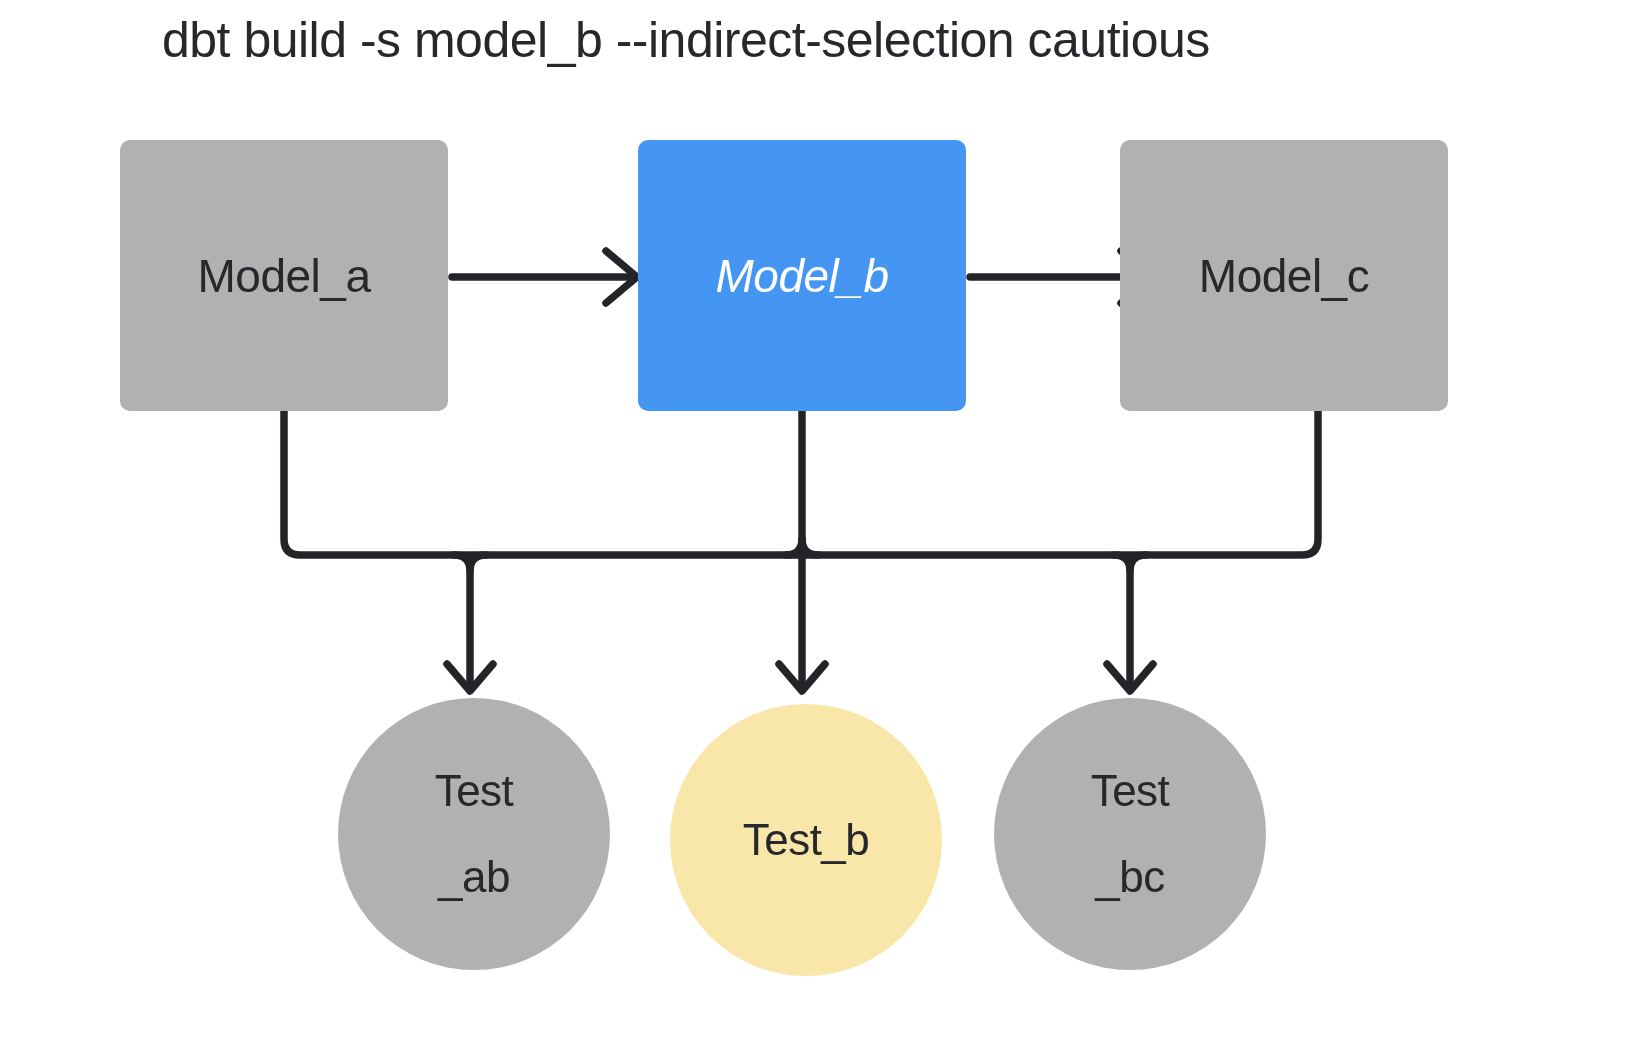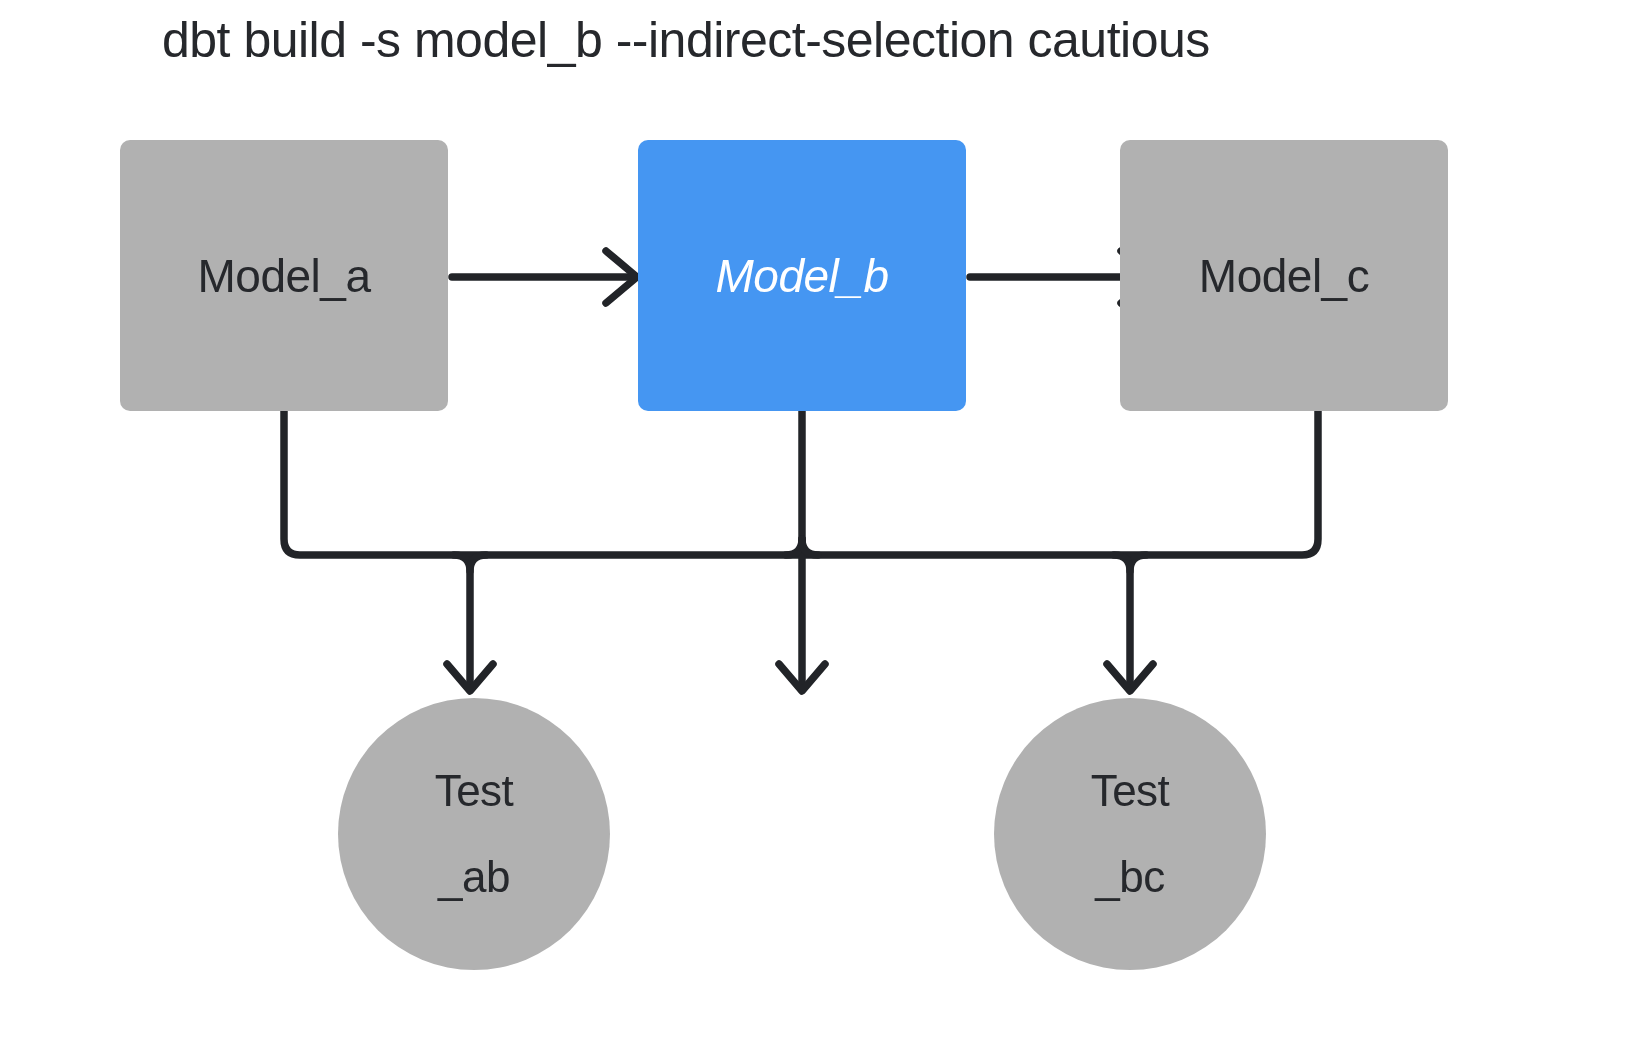--- a/index.html
+++ b/index.html
@@ -117,19 +117,23 @@
 
   <div class="model-box model-c state-excluded">
     <span>Model_c</span>
   </div>
 
   <div class="test-circle test-ab state-excluded">
     <span class="line">Test</span>
     <span class="line">_ab</span>
   </div>
 
+  <div class="test-circle test-b state-indirect">
+    <span class="line">Test_b</span>
+
+  </div>
 
   <div class="test-circle test-bc state-excluded">
     <span class="line">Test</span>
     <span class="line">_bc</span>
   </div>
 
 </div>
 
 </body></html>

